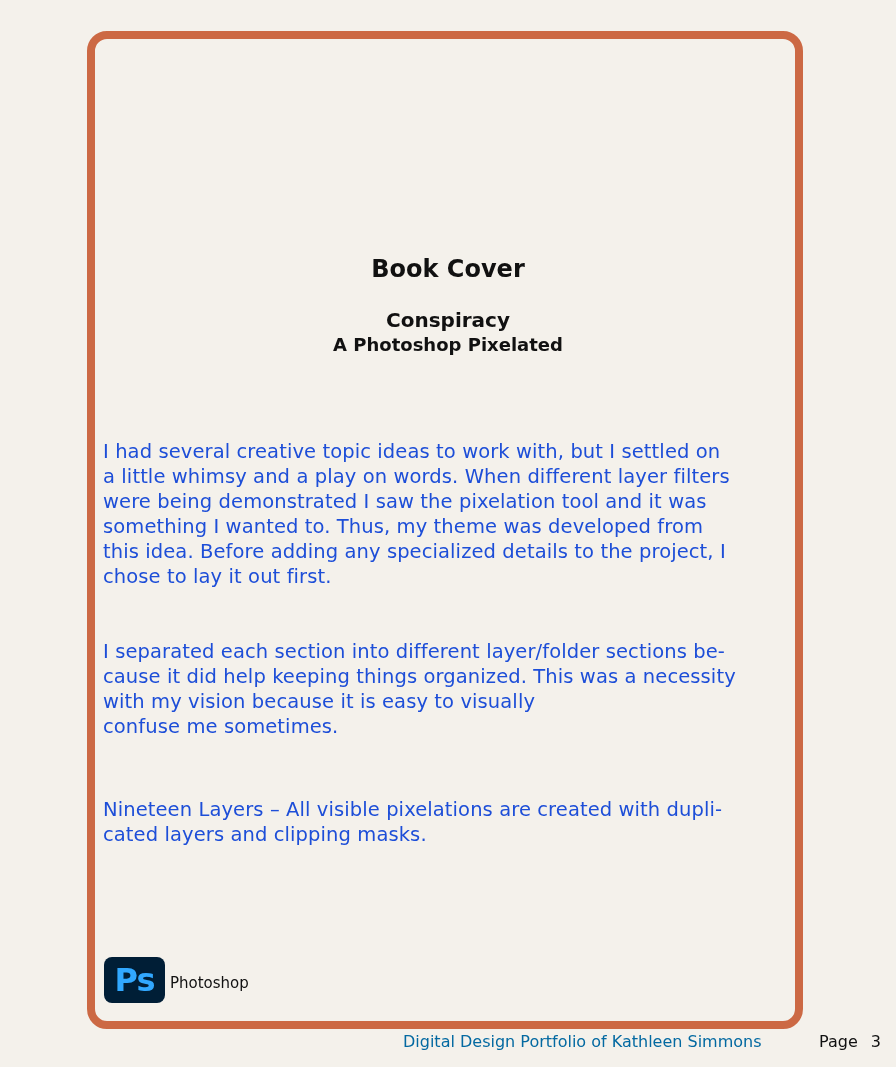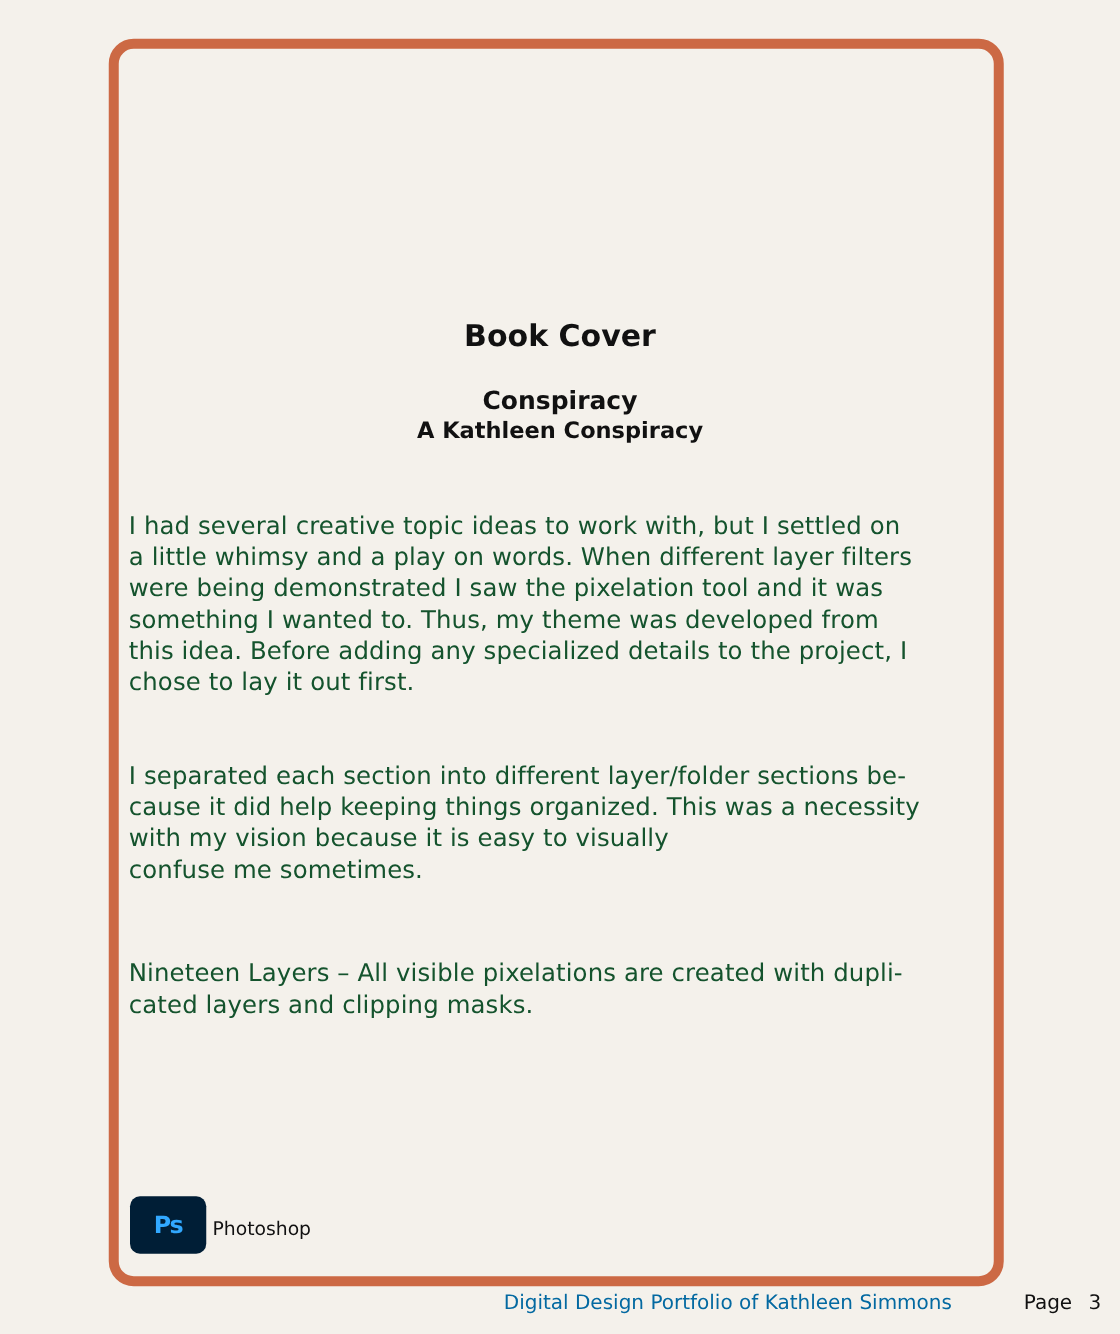--- a/index.html
+++ b/index.html
@@ -35,41 +35,42 @@
     .t1 { top: 255px; font-size: 24px; }
     .t2 { top: 308px; font-size: 20px; }
     .t3 { top: 334px; font-size: 18px; }
     .para {
       position: absolute;
       left: 103px;
       width: 690px;
       font-size: 19.5px;
       line-height: 25px;
       letter-spacing: 0.1px;
-      color: #14532d;
+      color: #1d4ed8;
       white-space: pre-line;
+      margin-top: 31px;
     }
     .p1 { top: 408px; }
     .p2 { top: 608px; }
     .p3 { top: 766px; }
     .app-badge {
       position: absolute;
       left: 104px;
       top: 957px;
       display: flex;
       align-items: center;
     }
     .ps-icon {
       width: 61px;
       height: 46px;
       background: #001E36;
       border-radius: 8px;
       color: #31A8FF;
       font-weight: bold;
-      font-size: 19px;
+      font-size: 32px;
       display: flex;
       align-items: center;
       justify-content: center;
       font-family: "DejaVu Sans", sans-serif;
       letter-spacing: -1px;
     }
     .ps-label {
       margin-left: 5px;
       margin-top: 6px;
       font-size: 15px;
@@ -92,21 +93,21 @@
       text-align: center;
     }
   </style>
 </head>
 <body>
 
 <div class="frame"></div>
 
 <div class="title t1">Book Cover</div>
 <div class="title t2">Conspiracy</div>
-<div class="title t3">A Kathleen Conspiracy</div>
+<div class="title t3">A Photoshop Pixelated</div>
 
 <div class="para p1">I had several creative topic ideas to work with, but I settled on
 a little whimsy and a play on words. When different layer filters
 were being demonstrated I saw the pixelation tool and it was
 something I wanted to. Thus, my theme was developed from
 this idea. Before adding any specialized details to the project, I
 chose to lay it out first.</div>
 <div class="para p2">I separated each section into different layer/folder sections be-
 cause it did help keeping things organized. This was a necessity
 with my vision because it is easy to visually

